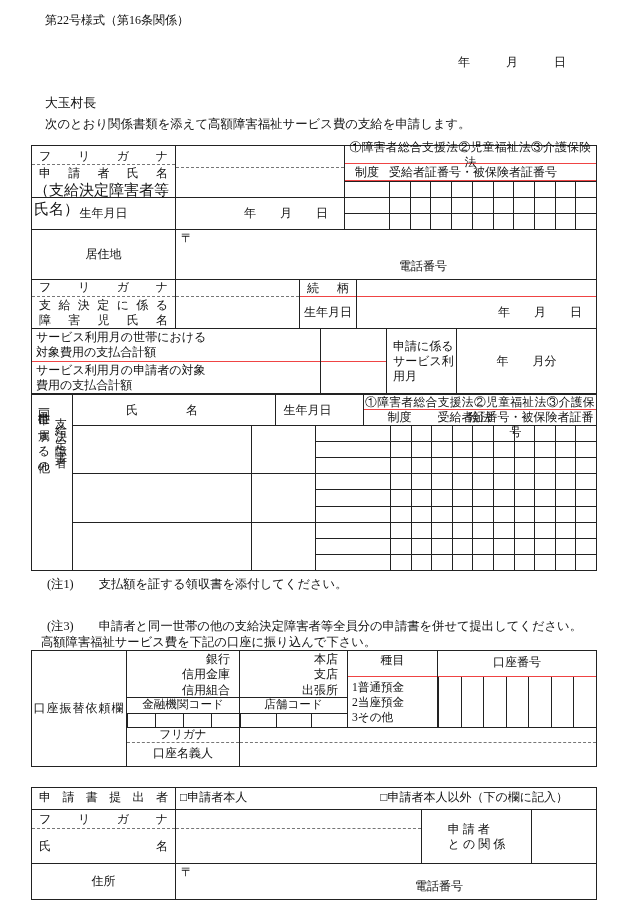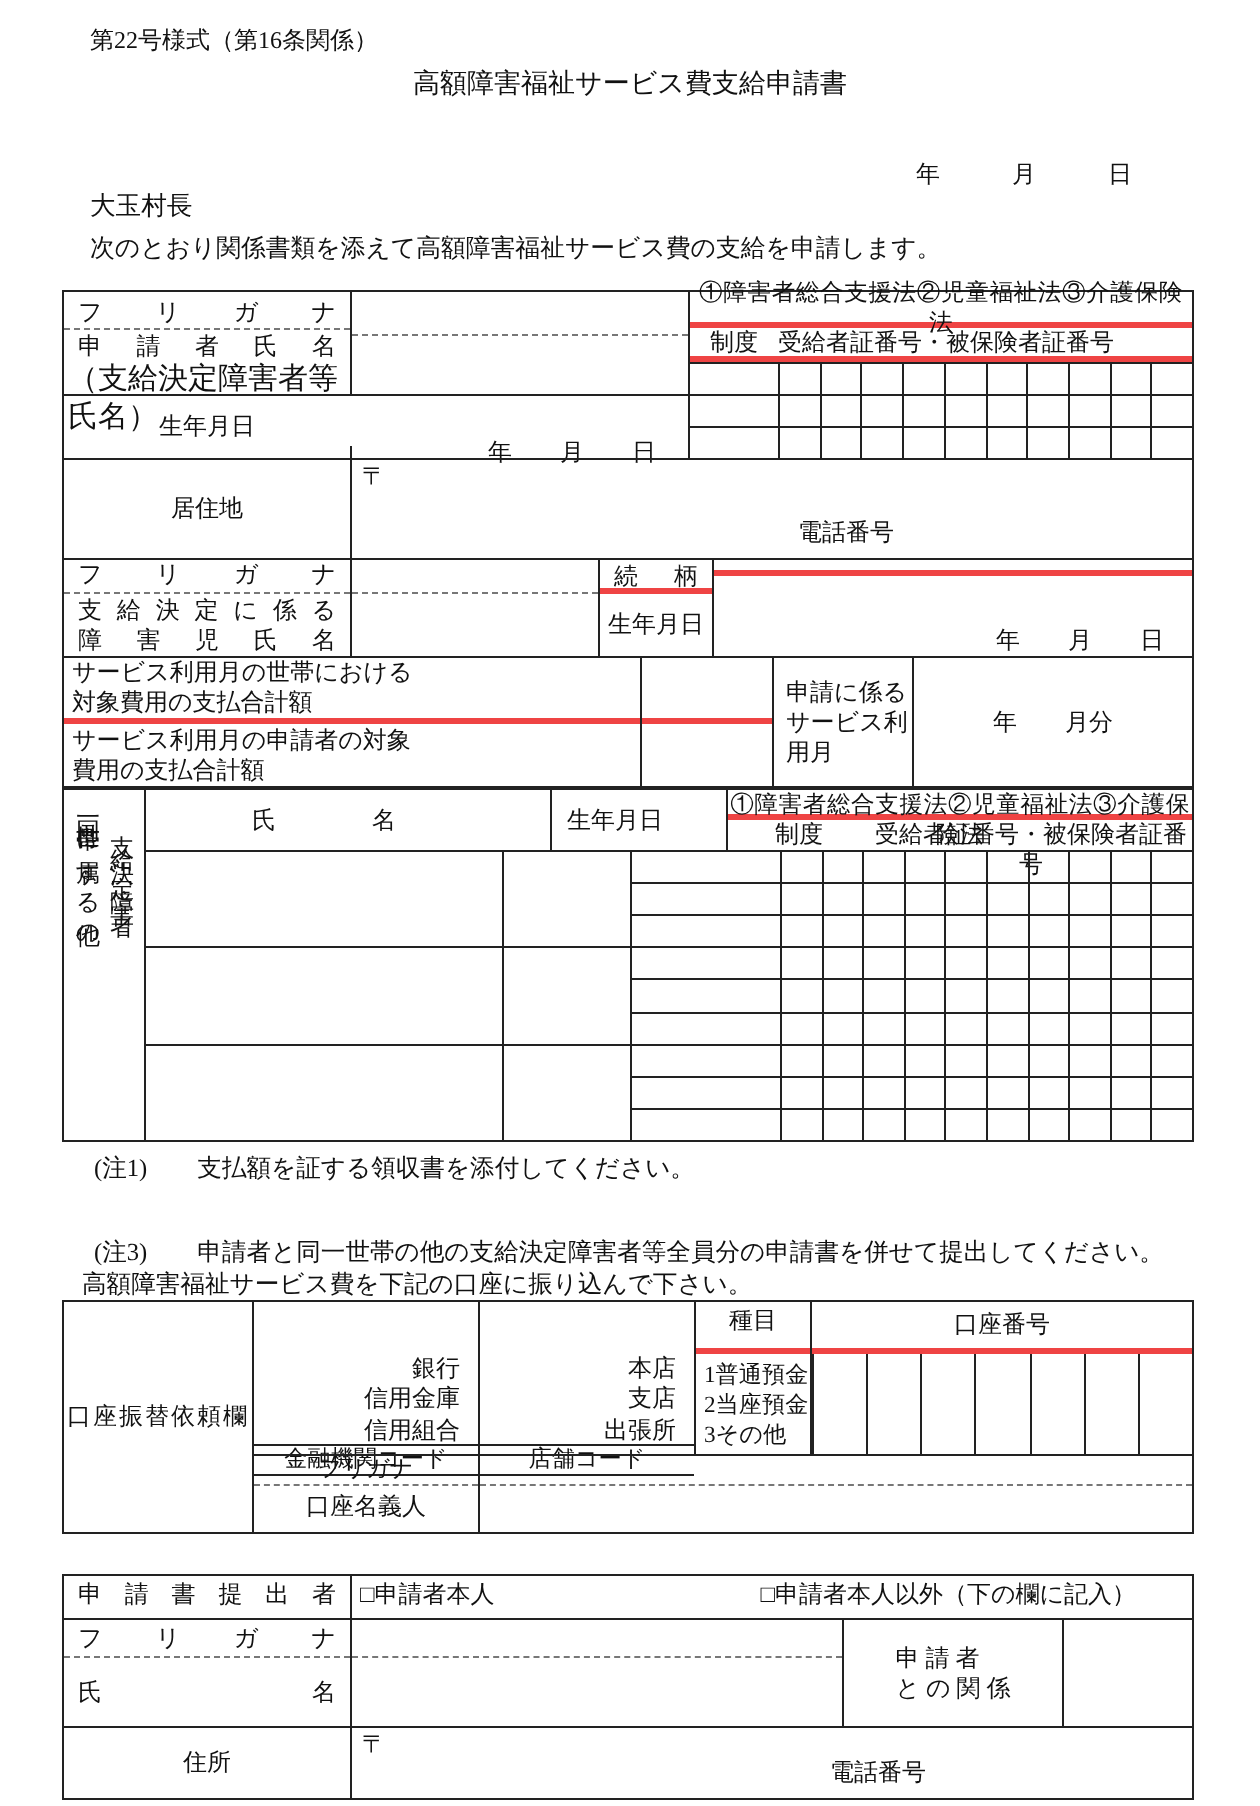--- a/index.html
+++ b/index.html
@@ -5,30 +5,30 @@
   * { box-sizing: border-box; margin: 0; padding: 0; }
   html,body { background:#e8e8e8; }
   .page {
     position: relative; width: 630px; height: 903px; margin: 0 auto;
     background: #fff; color: #111;
     font-family: "Liberation Serif","DejaVu Serif",serif;
     font-size: 12px; line-height: 1.25; overflow: hidden;
   }
   .abs { position: absolute; }
   .ctr { text-align: center; }
-  .rt  { text-align: right; margin-top: 25px; }
+  .rt  { text-align: right; }
   .vctr { display: flex; align-items: center; justify-content: center; }
   .ml { white-space: pre-line; }
   .jl { text-align: justify; text-align-last: justify; padding: 0 7px; }
   .tbl { position: absolute; left: 31px; width: 566px; border: 1px solid #222;
          display: flex; flex-direction: column; background: #fff; }
   .band { display: flex; }
   .bt { border-top: 1px solid #222; }
   .bl { border-left: 1px solid #222; }
-  .bb { border-bottom: 3px solid #ef4444; }
+  .bb { border-bottom: 1px solid #ef4444; }
   .db { border-bottom: 1px dashed #777; }
   .col { display: flex; flex-direction: column; }
   .fill { flex: 1; }
   .crow { display: flex; flex: 1; }
   .crow + .crow { border-top: 1px solid #222; }
   .seido { width: 44px; }
   .seido2 { width: 74px; }
   .boxes { display: flex; flex: 1; }
   .boxes .cell { flex: 1; border-left: 1px solid #222; }
   .vert { writing-mode: vertical-rl; text-orientation: upright; }
@@ -36,21 +36,20 @@
   .small { font-size: 15px; }
   .rel { position: relative; }
   .notes-line { position: absolute; left: 47px; display: flex; gap: 25px; font-size: 12.3px; }
 </style>
 </head>
 <body>
 
 <div class="page">
 
   <div class="abs" style="left:45px; top:13px;">第22号様式（第16条関係）</div>
-  <div class="abs ctr" style="left:0; right:0; top:34px; font-size:13.5px;">高額障害福祉サービス費支給申請書</div>
   <div class="abs rt" style="right:64px; top:55px;">年　　　月　　　日</div>
   <div class="abs" style="left:45px; top:96px; font-size:12.8px;">大玉村長</div>
   <div class="abs" style="left:45px; top:117px; font-size:12.4px;">次のとおり関係書類を添えて高額障害福祉サービス費の支給を申請します。</div>
 
   <div class="tbl" style="top:145px; height:249px;">
 
     <div class="band" style="height:51px;">
       <div class="col" style="width:143px;">
         <div class="jl db" style="height:22px; padding-top:3px;">フリガナ</div>
         <div class="fill" style="padding-top:1px;">
@@ -375,21 +374,21 @@
           <div class="ml rt" style="height:46px; padding:1px 9px 0 0; line-height:1.28;">本店
 支店
 出張所</div>
           <div class="bt ctr" style="height:16px; font-size:11.6px;">店舗コード</div>
           <div class="bt boxes" style="height:14px;">
               <div class="cell"></div>
               <div class="cell"></div>
               <div class="cell"></div>
             </div>
         </div>
-        <div class="col bl" style="width:58px;">
+        <div class="col bl" style="width:90px;">
           <div class="bb ctr" style="height:26px; padding-top:2px;">種目</div>
           <div class="ml fill" style="padding:3px 0 0 4px; line-height:1.3; font-size:11.6px;">1普通預金
 2当座預金
 3その他</div>
         </div>
         <div class="col bl fill">
           <div class="bb ctr" style="height:26px; padding-top:4px;">口座番号</div>
           <div class="boxes fill">
               <div class="cell"></div>
               <div class="cell"></div>

